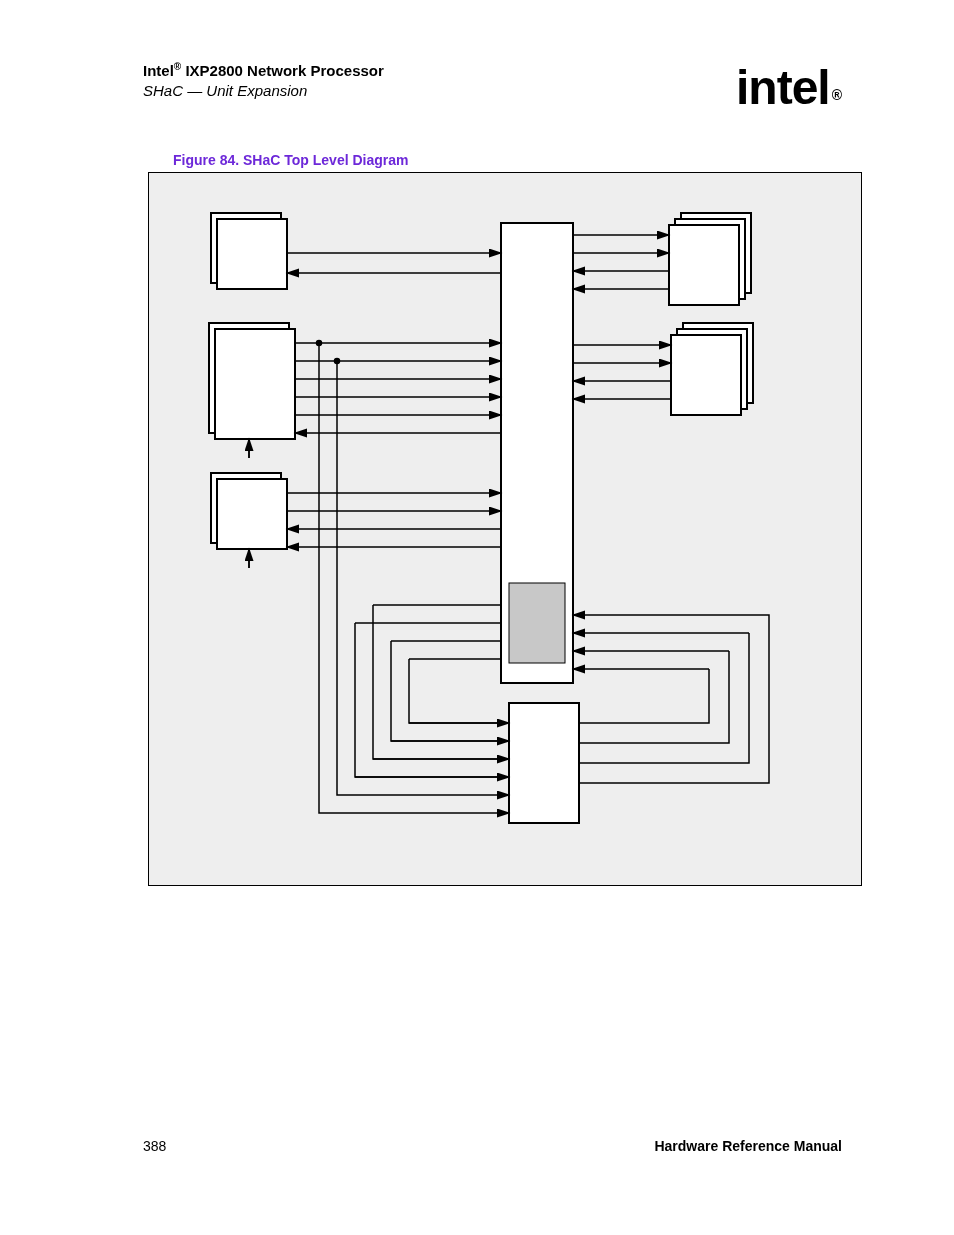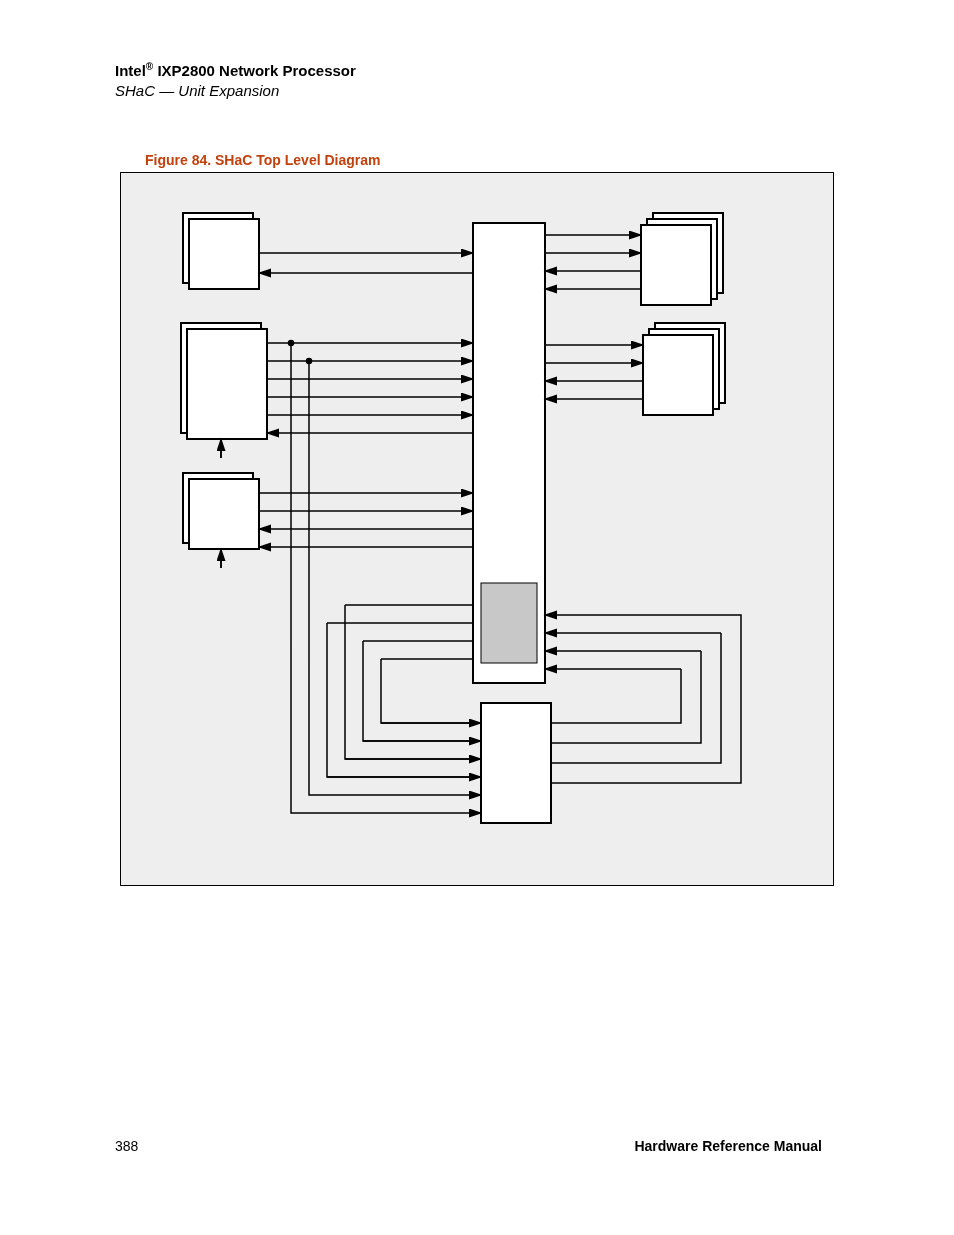--- a/index.html
+++ b/index.html
@@ -8,20 +8,21 @@
     background: #fff;
     font-family: Arial, Helvetica, sans-serif;
     width: 954px;
     height: 1235px;
     position: relative;
   }
   .page {
     position: relative;
     width: 923px;
     height: 1235px;
+    margin-left: 28px;
   }
   .hdr-left {
     position: absolute;
     left: 115px;
     top: 60px;
     font-size: 15px;
     line-height: 1.35;
   }
   .hdr-left .b { font-weight: bold; }
   .hdr-left .sup { font-size: 10px; vertical-align: super; }
@@ -39,59 +40,62 @@
     font-size: 14px;
     vertical-align: baseline;
     position: relative;
     top: -4px;
     margin-left: 2px;
   }
   .figcap {
     position: absolute;
     left: 145px;
     top: 152px;
-    color: #c2410c;
+    color: #6d28d9;
     font-weight: bold;
     font-size: 14px;
   }
   .diagram-frame {
     position: absolute;
     left: 120px;
     top: 172px;
     width: 712px;
     height: 712px;
     border: 1px solid #000;
     background: #eeeeee;
   }
   .footer-l {
     position: absolute;
     left: 115px;
     top: 1138px;
     font-size: 14px;
   }
   .footer-r {
     position: absolute;
-    right: 101px;
+    right: 109px;
     top: 1138px;
     font-size: 14px;
     font-weight: bold;
   }
   svg { display:block; }
 </style>
 </head>
 <body>
 
 <div class="page">
 
   <div class="hdr-left">
     <span class="b">Intel</span><span class="b sup">®</span>
     <span class="b">IXP2800 Network Processor</span><br>
     <span class="bi">SHaC — Unit Expansion</span>
   </div>
 
+  <div class="logo">
+    <span>intel</span><span class="logo-reg">®</span>
+  </div>
 
   <div class="figcap">Figure 84. SHaC Top Level Diagram</div>
 
   <div class="diagram-frame">
     <svg viewBox="0 0 712 712" width="712" height="712">
       <defs>
         <marker id="ah" markerWidth="10" markerHeight="10" refX="8" refY="3" orient="auto">
           <path d="M0,0 L9,3 L0,6 Z" fill="#000"></path>
         </marker>
       </defs>

